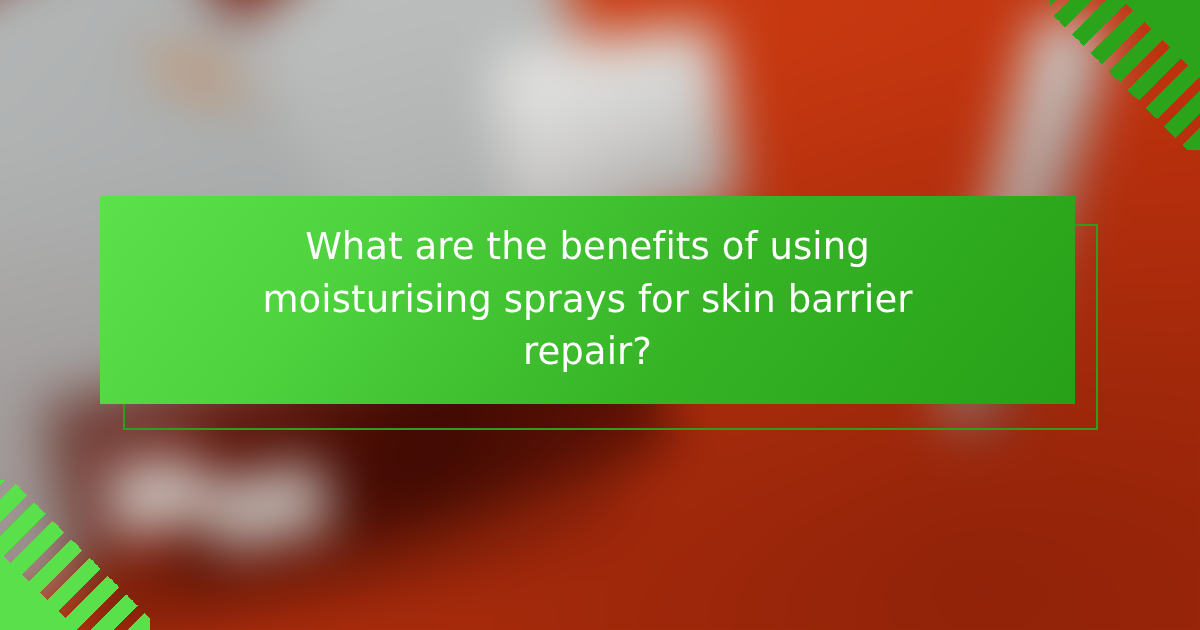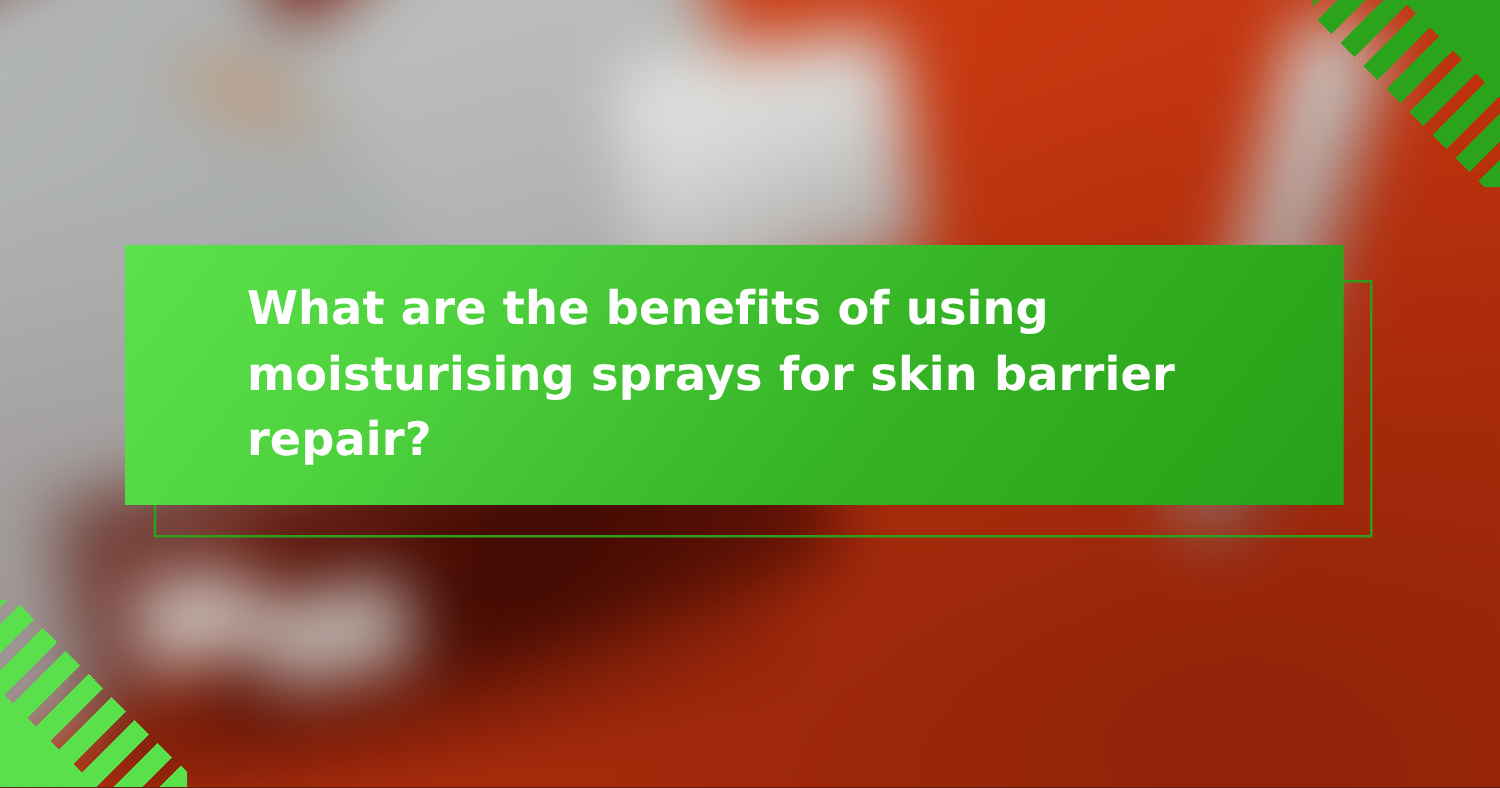--- a/index.html
+++ b/index.html
@@ -191,21 +191,22 @@
     display: flex;
     align-items: center;
     justify-content: center;
     box-sizing: border-box;
     padding: 0 52px;
   }
   #question-text {
     color: #ffffff;
     font-size: 37px;
     line-height: 1.42;
-    font-weight: 700;
+    font-weight: 400;
+    text-align: center;
     letter-spacing: 0.1px;
     max-width: 780px;
     text-rendering: optimizeLegibility;
   }
 </style>
 </head>
 <body>
 
 <div id="stage" style="--dash: #2ba31b; --dash2: #5ae04a;">
 

